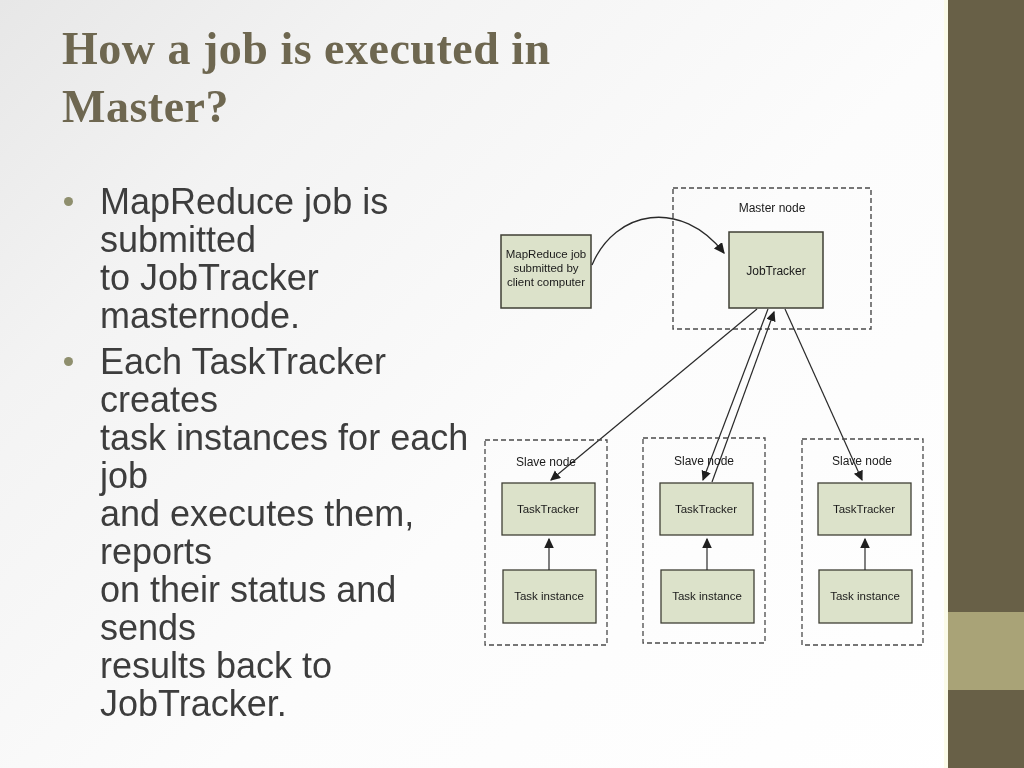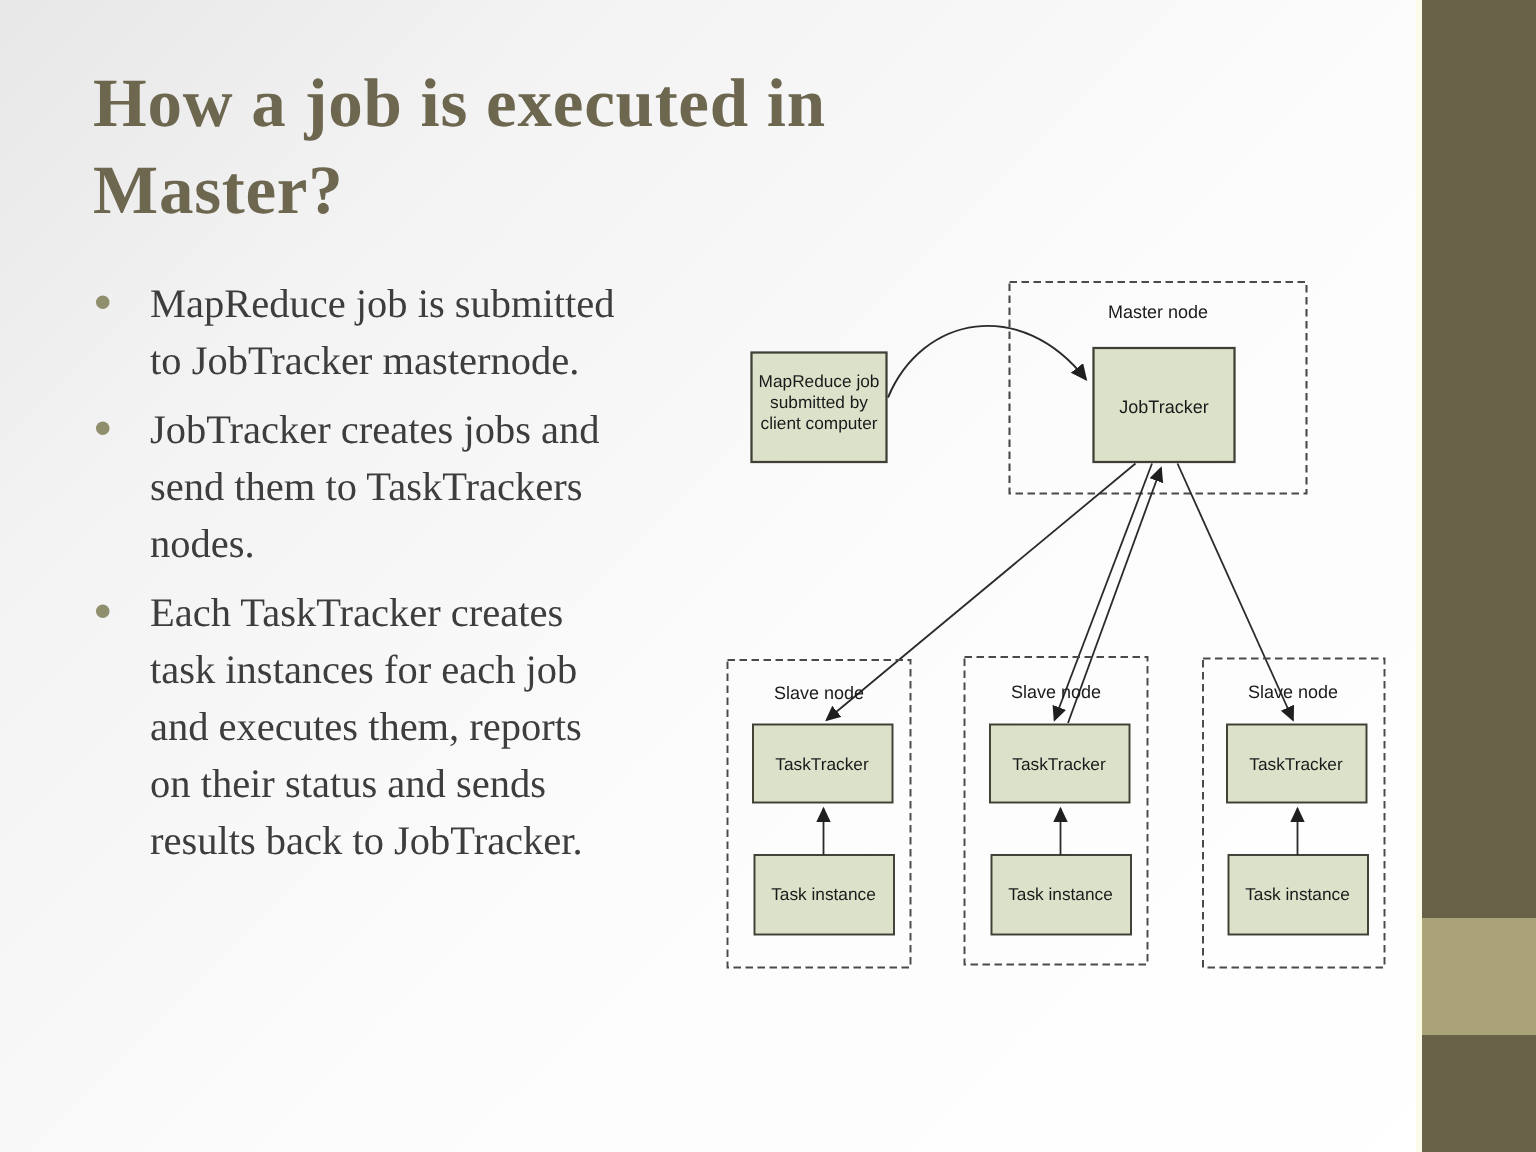--- a/index.html
+++ b/index.html
@@ -12,31 +12,30 @@
     position:absolute;left:0;top:0;width:1024px;height:768px;
     background:linear-gradient(135deg,#e7e7e7 0%,#f3f3f3 22%,#fcfcfc 55%,#ffffff 100%);
   }
   .title{
     position:absolute;left:62px;top:20px;width:880px;
     font-family:"Liberation Serif","DejaVu Serif",serif;
     font-weight:600;
     font-size:46px;line-height:58px;
     color:#6e6750;
     letter-spacing:0.5px;
-    margin-top:20px;
   }
   .bullets{
     position:absolute;left:62px;top:183px;width:412px;
   }
   .bullet{
     position:relative;
     padding-left:38px;
     margin-bottom:8px;
     color:#3d3d3d;
-    font-size:27px;line-height:38px;font-family:Liberation Serif, serif;
+    font-size:36px;line-height:38px;
   }
   .bullet .dot{
     position:absolute;left:2px;top:14px;
     width:9px;height:9px;border-radius:50%;
     background:#8f8f6e;
   }
   .btext{white-space:pre-line;}
   svg text{
     font-family:"Liberation Sans",sans-serif;
     fill:#1a1a1a;
@@ -62,26 +61,20 @@
   <div class="title">
     <div>How a job is executed in</div>
     <div>Master?</div>
   </div>
 
   <div class="bullets">
     <div class="bullet">
       <span class="dot"></span>
       <span class="btext">MapReduce job is submitted
 to JobTracker masternode.</span>
-    </div>
-    <div class="bullet">
-      <span class="dot"></span>
-      <span class="btext">JobTracker creates jobs and
-send them to TaskTrackers
-nodes.</span>
     </div>
     <div class="bullet">
       <span class="dot"></span>
       <span class="btext">Each TaskTracker creates
 task instances for each job
 and executes them, reports
 on their status and sends
 results back to JobTracker.</span>
     </div>
   </div>

